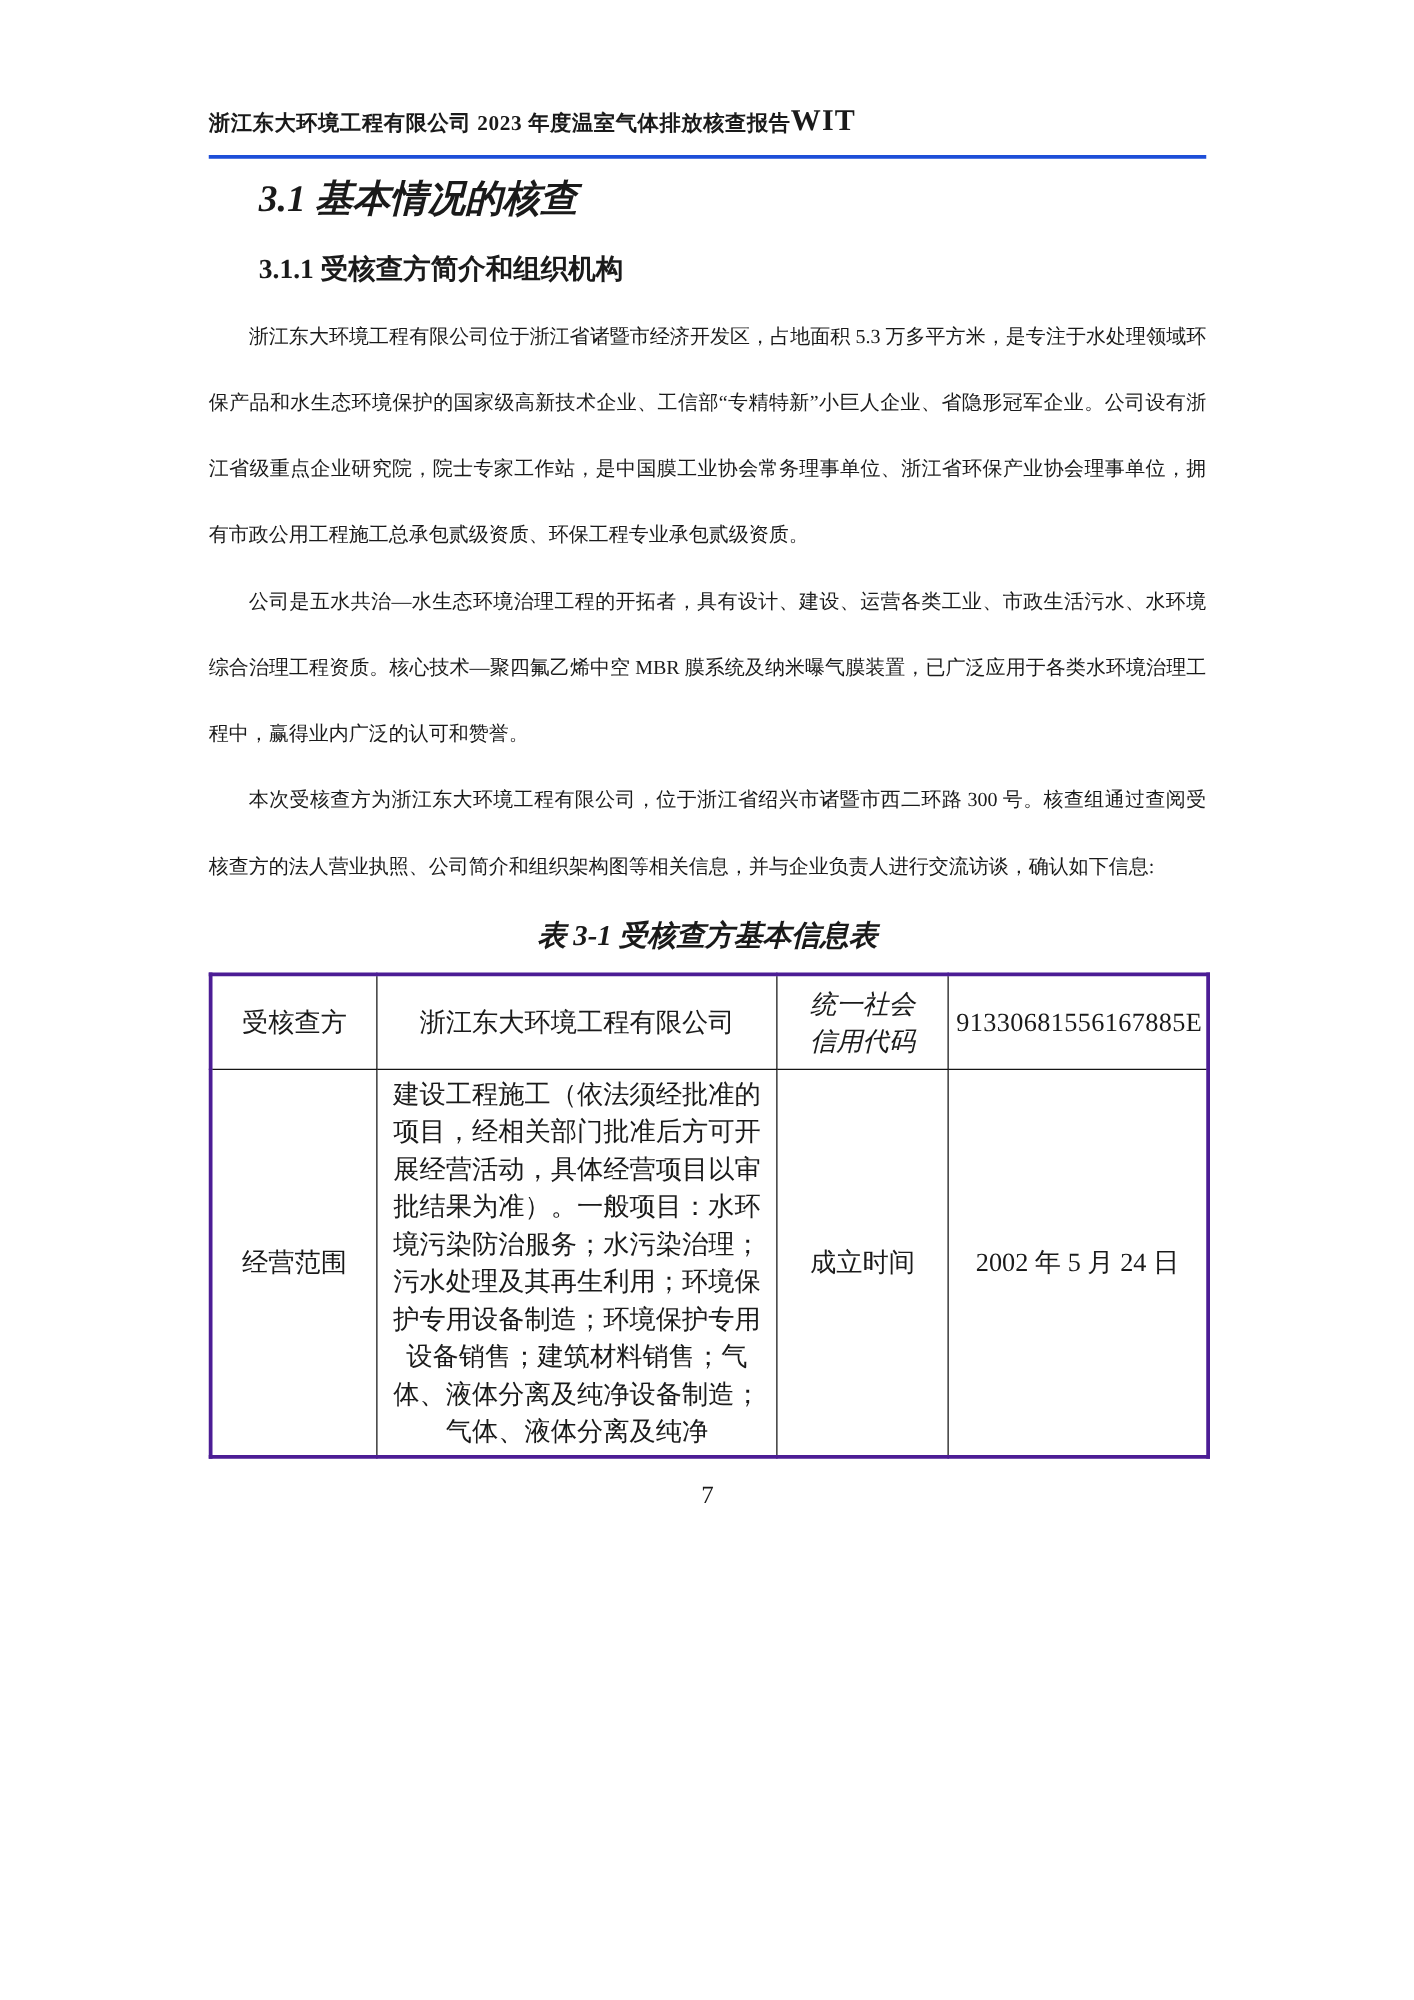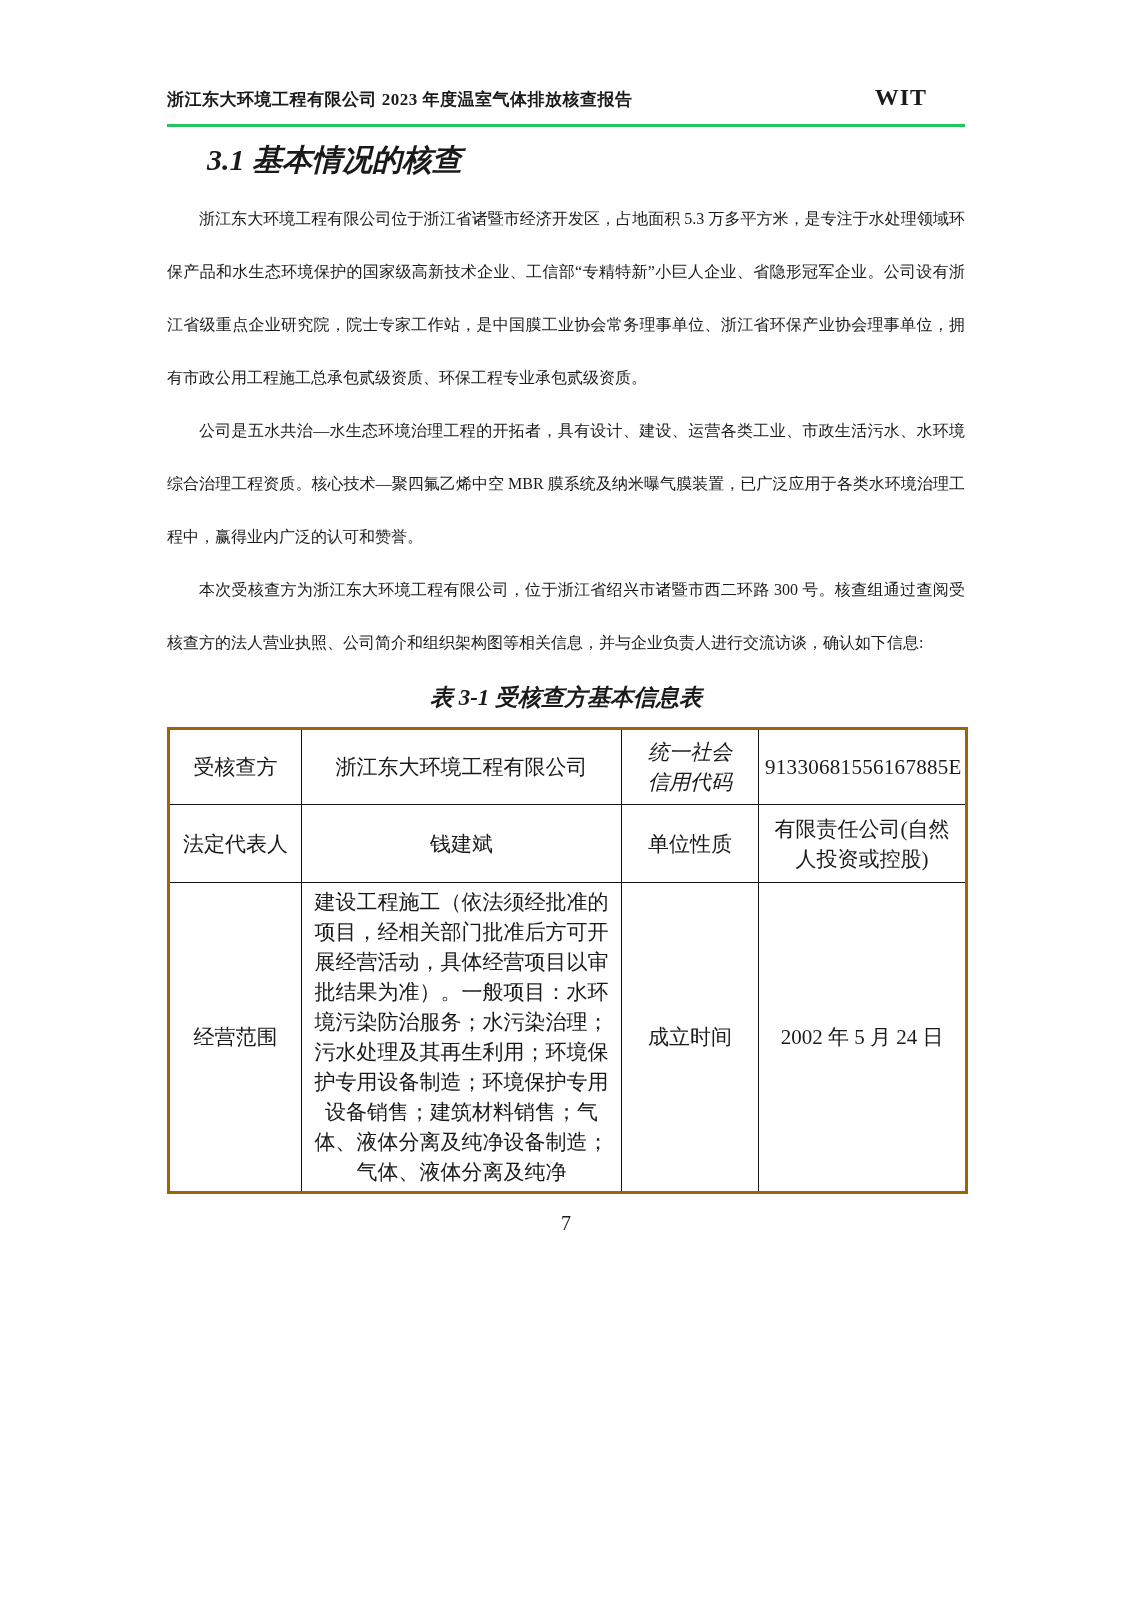--- a/index.html
+++ b/index.html
@@ -5,43 +5,43 @@
   html,body { margin:0; padding:0; background:#e8e8e8; }
   .page {
     width:1131px; height:1600px; background:#ffffff; position:relative;
     margin:0 auto; overflow:hidden;
     font-family:"Liberation Serif","DejaVu Serif",serif;
     color:#1a1a1a;
   }
   .content { position:absolute; left:167px; top:0; width:798px; }
 
   .header {
-    display:flex; justify-content:space-between; align-items:baseline;
+    display:flex; align-items:baseline;
     padding:84px 0 13px 0;
-    border-bottom:3px solid #22c55e;
+    border-bottom:3px solid #1d4ed8;
   }
   .header-left { font-size:17px; font-weight:bold; letter-spacing:0.5px; }
   .header-right { font-size:24px; font-weight:bold; letter-spacing:1px; padding-right:38px; }
 
   .h1 { font-size:30px; font-weight:bold; margin:26px 0 0 40px; line-height:40px; }
   .h2 { font-size:30px; font-weight:bold; margin:13px 0 0 40px; line-height:40px;font-style:italic; }
   .h3 { font-size:22px; font-weight:bold; margin:19px 0 0 40px; line-height:32px; }
 
   .body-text { margin-top:12px; }
   .body-text p {
     font-size:16px; line-height:53px; margin:0;
     text-align:justify; text-indent:2em;
   }
 
   .table-title { text-align:center; font-size:23px; font-weight:bold; margin-top:14px; line-height:30px;font-style:italic; }
 
   table.info {
     border-collapse:collapse; table-layout:fixed;
     width:798px; margin-top:14px;
-    border:3px solid #a16207;
+    border:3px solid #4c1d95;
   }
   table.info td {
     border:1.5px solid #141414;
     text-align:center; vertical-align:middle;
     font-size:21px; line-height:30px; padding:4px 6px;
     overflow:hidden;
   }
   tr.r1 { height:76px; }
   tr.r2 { height:78px; }
   tr.r3 { height:258px; }
@@ -59,20 +59,21 @@
 
 <div class="page">
   <div class="content">
 
     <div class="header">
       <span class="header-left">浙江东大环境工程有限公司 2023 年度温室气体排放核查报告</span>
       <span class="header-right">WIT</span>
     </div>
 
     <div class="h2">3.1 基本情况的核查</div>
+    <div class="h3">3.1.1 受核查方简介和组织机构</div>
 
     <div class="body-text">
       <p>浙江东大环境工程有限公司位于浙江省诸暨市经济开发区，占地面积 5.3 万多平方米，是专注于水处理领域环保产品和水生态环境保护的国家级高新技术企业、工信部“专精特新”小巨人企业、省隐形冠军企业。公司设有浙江省级重点企业研究院，院士专家工作站，是中国膜工业协会常务理事单位、浙江省环保产业协会理事单位，拥有市政公用工程施工总承包贰级资质、环保工程专业承包贰级资质。</p>
       <p>公司是五水共治—水生态环境治理工程的开拓者，具有设计、建设、运营各类工业、市政生活污水、水环境综合治理工程资质。核心技术—聚四氟乙烯中空 MBR 膜系统及纳米曝气膜装置，已广泛应用于各类水环境治理工程中，赢得业内广泛的认可和赞誉。</p>
       <p>本次受核查方为浙江东大环境工程有限公司，位于浙江省绍兴市诸暨市西二环路 300 号。核查组通过查阅受核查方的法人营业执照、公司简介和组织架构图等相关信息，并与企业负责人进行交流访谈，确认如下信息:</p>
     </div>
 
     <div class="table-title">表 3-1 受核查方基本信息表</div>
 
     <table class="info">
@@ -83,26 +84,20 @@
           <col style="width:208px">
       </colgroup>
       <tbody>
         <tr class="r1">
           <td>受核查方</td>
           <td>浙江东大环境工程有限公司</td>
           <td class="pre">统一社会
 信用代码</td>
           <td class="code-cell">91330681556167885E</td>
         </tr>
-        <tr class="r2">
-          <td>法定代表人</td>
-          <td>钱建斌</td>
-          <td>单位性质</td>
-          <td>有限责任公司(自然人投资或控股)</td>
-        </tr>
         <tr class="r3">
           <td>经营范围</td>
           <td class="cell-long">建设工程施工（依法须经批准的项目，经相关部门批准后方可开展经营活动，具体经营项目以审批结果为准）。一般项目：水环境污染防治服务；水污染治理；污水处理及其再生利用；环境保护专用设备制造；环境保护专用设备销售；建筑材料销售；气体、液体分离及纯净设备制造；气体、液体分离及纯净</td>
           <td>成立时间</td>
           <td>2002 年 5 月 24 日</td>
         </tr>
       </tbody>
     </table>
 
     <div class="footer">7</div>

